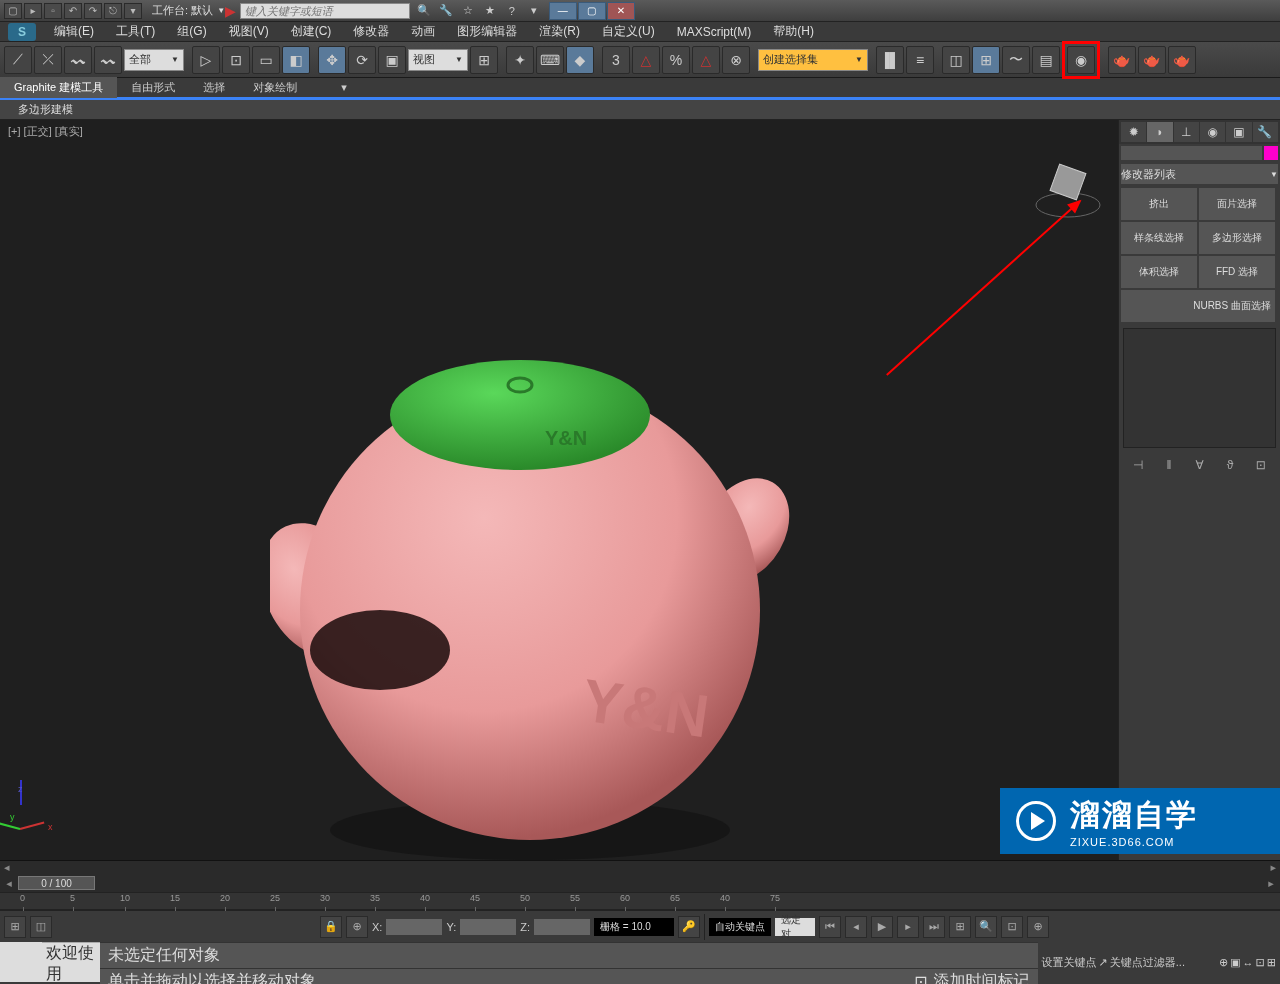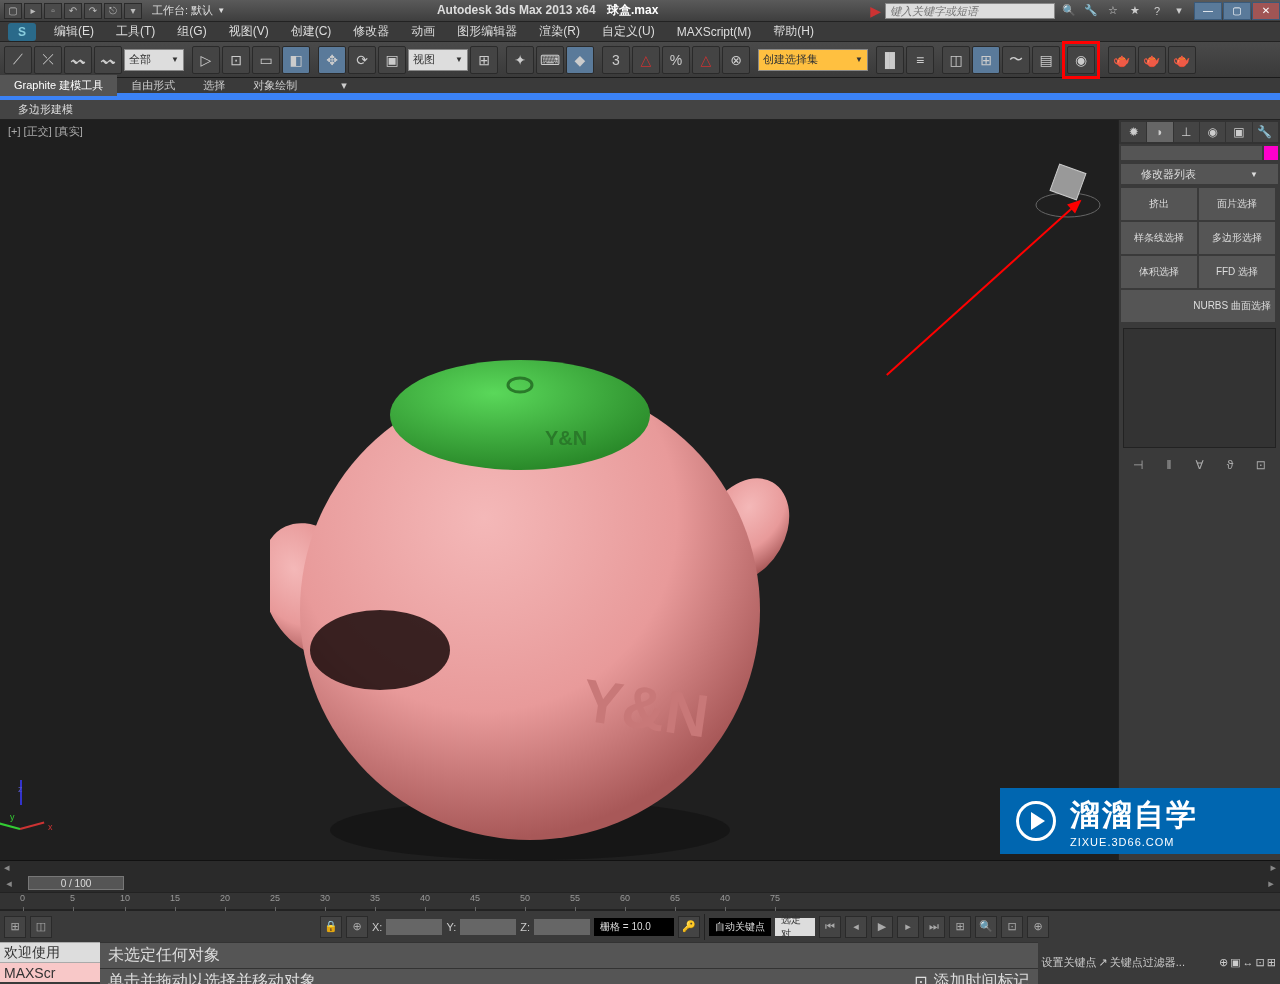--- a/index.html
+++ b/index.html
@@ -28,21 +28,21 @@
 
 .maintoolbar { height: 36px; background: linear-gradient(#4a4a4a, #3a3a3a); display: flex; align-items: center; padding: 0 4px; gap: 2px; border-bottom: 1px solid #1a1a1a; }
 .maintoolbar .tbtn { width: 28px; height: 28px; border: 1px solid #2a2a2a; background: #444; display: flex; align-items: center; justify-content: center; color: #ccc; font-size: 14px; border-radius: 2px; }
 .maintoolbar .tbtn.active { background: #5a7a9a; }
 .maintoolbar .combo { height: 22px; background: #ddd; border: 1px solid #888; color: #333; padding: 0 4px; font-size: 11px; display: flex; align-items: center; }
 .maintoolbar .combo .arrow { margin-left: auto; font-size: 8px; }
 .maintoolbar .sep { width: 4px; height: 28px; }
 .highlight-box { border: 3px solid red; padding: 2px; }
 
 
-.ribbon { height: 22px; background: #3a3a3a; border-bottom: 7px solid #3b82f6; display: flex; align-items: center; }
+.ribbon { height: 22px; background: #3a3a3a; border-bottom: 3px solid #3b82f6; display: flex; align-items: center; }
 .ribbon .tab { padding: 3px 14px; color: #ccc; font-size: 11px; }
 .ribbon .tab.active { background: #555; color: #fff; }
 .ribbon-sub { height: 20px; background: #444; border-bottom: 1px solid #222; display: flex; align-items: center; padding-left: 10px; }
 .ribbon-sub .subtab { color: #ddd; font-size: 11px; padding: 2px 8px; }
 
 
 .main { display: flex; height: 740px; position: relative; }
 .viewport { flex: 1; background: #1f1f1f; position: relative; }
 .vp-label { position: absolute; top: 4px; left: 8px; color: #aaa; font-size: 11px; }
 .viewcube-area { position: absolute; top: 30px; right: 10px; width: 80px; height: 80px; }
@@ -53,40 +53,40 @@
 .scrollbar-h { height: 14px; background: #2a2a2a; border-top: 1px solid #111; display: flex; align-items: center; }
 
 
 .command-panel { width: 162px; background: #3a3a3a; border-left: 1px solid #222; }
 .cp-tabs { height: 24px; display: flex; background: #333; gap: 1px; padding: 2px; }
 .cp-tabs .cptab { flex: 1; height: 20px; background: #444; display: flex; align-items: center; justify-content: center; font-size: 12px; }
 .cp-tabs .cptab.active { background: #666; }
 .cp-color { height: 18px; display: flex; align-items: center; padding: 2px; gap: 2px; }
 .cp-color .name-field { flex: 1; height: 14px; background: #555; }
 .cp-color .swatch { width: 14px; height: 14px; background: #f0c; }
-.cp-dropdown { height: 20px; margin: 2px; background: #555; color: #ddd; display: flex; align-items: center; padding: 0 20px; font-size: 11px; }
+.cp-dropdown { height: 20px; margin: 2px; background: #555; color: #ddd; display: flex; align-items: center; padding: 0 0; font-size: 11px; }
 .cp-dropdown .arrow { margin-left: auto; font-size: 8px; }
 .cp-buttons { display: flex; flex-wrap: wrap; padding: 2px; gap: 2px; }
 .cp-buttons .cpbtn { width: 76px; height: 32px; background: #555; color: #ddd; display: flex; align-items: center; justify-content: center; font-size: 10px; }
 .cp-buttons .cpbtn.wide { width: 154px; }
 .cp-preview { height: 120px; margin: 4px; border: 1px solid #222; background: #333; }
 .cp-icons { display: flex; justify-content: space-around; padding: 4px; }
 .cp-icons .ci { width: 18px; height: 18px; display: flex; align-items: center; justify-content: center; color: #aaa; font-size: 12px; }
 .timeline-slider { height: 18px; background: #2a2a2a; display: flex; align-items: center; position: relative; }
-.timeline-slider .handle { width: 96px; height: 14px; background: #555; border: 1px solid #777; margin-left: 10px; color: #ddd; font-size: 10px; display: flex; align-items: center; justify-content: center; }
+.timeline-slider .handle { width: 77px; height: 14px; background: #555; border: 1px solid #777; color: #ddd; font-size: 10px; display: flex; align-items: center; justify-content: center; }
 .timeline-ruler { height: 18px; background: #333; position: relative; border-top: 1px solid #222; border-bottom: 1px solid #222; }
 .timeline-ruler .tick { position: absolute; top: 0; color: #999; font-size: 9px; }
 .timeline-ruler .tick::before { content: ''; position: absolute; top: 14px; left: 50%; width: 1px; height: 4px; background: #666; }
 
 .statusbar { height: 32px; background: #3a3a3a; display: flex; align-items: center; padding: 0 4px; gap: 4px; border-top: 1px solid #222; }
 .statusbar .sb-item { height: 18px; background: #000000; color: #ddd; padding: 0 6px; font-size: 10px; display: flex; align-items: center; }
 .statusbar .sb-input { height: 16px; background: #666; color: #ddd; padding: 0 4px; font-size: 10px; }
 .statusbar .sbtn { width: 22px; height: 22px; background: #444; border: 1px solid #2a2a2a; display: flex; align-items: center; justify-content: center; color: #aaa; font-size: 11px; }
 .prompt-area { height: 40px; display: flex; }
-.prompt-area .left-box { width: 100px; background: #ddd; display: flex; flex-direction: column; font-size: 14px; color: #333; }
+.prompt-area .left-box { width: 100px; background: #ddd; display: flex; flex-direction: column; font-size: 16px; color: #333; padding-left: 42px; }
 .prompt-area .left-box .row { flex: 1; display: flex; align-items: center; padding: 0 4px; border-top: 1px solid #aaa; }
 .prompt-area .prompts { flex: 1; display: flex; flex-direction: column; }
 .prompt-area .prompts .prow { flex: 1; background: #555; color: #ddd; padding: 2px 8px; font-size: 16px; border-top: 1px solid #333; display: flex; align-items: center; }
 .prompt-area .right-controls { display: flex; align-items: center; background: #3a3a3a; padding: 0 4px; gap: 2px; }
 
 
 .watermark { position: absolute; right: 0; bottom: 130px; width: 280px; height: 66px; background: #0066b0; display: flex; align-items: center; padding: 0 16px; gap: 14px; }
 .watermark .play { width: 40px; height: 40px; border: 3px solid #fff; border-radius: 50%; display: flex; align-items: center; justify-content: center; }
 .watermark .play::after { content: ''; border-left: 14px solid #fff; border-top: 9px solid transparent; border-bottom: 9px solid transparent; margin-left: 4px; }
 .watermark .txt { color: #fff; }
@@ -109,24 +109,20 @@
     <div class="btn">▸</div>
     <div class="btn">▫</div>
     <div class="btn">↶</div>
     <div class="btn">↷</div>
     <div class="btn">⎋</div>
     <div class="btn">▾</div>
   </div>
   <div class="workspace-label">
     <span>工作台: 默认</span>
       <span class="dropdown-arrow">▼</span>
-  </div>
-  <div class="center-title">
-    <span>Autodesk 3ds Max  2013 x64</span>
-    <span class="file">球盒.max</span>
   </div>
   <span style="color:#c33;font-size:14px;margin-right:4px;">▶</span>
   <input class="search" placeholder="键入关键字或短语" style="">
   <div class="right-icons">
     <div class="btn">🔍</div>
     <div class="btn">🔧</div>
     <div class="btn">☆</div>
     <div class="btn">★</div>
     <div class="btn">?</div>
     <div class="btn">▾</div>

